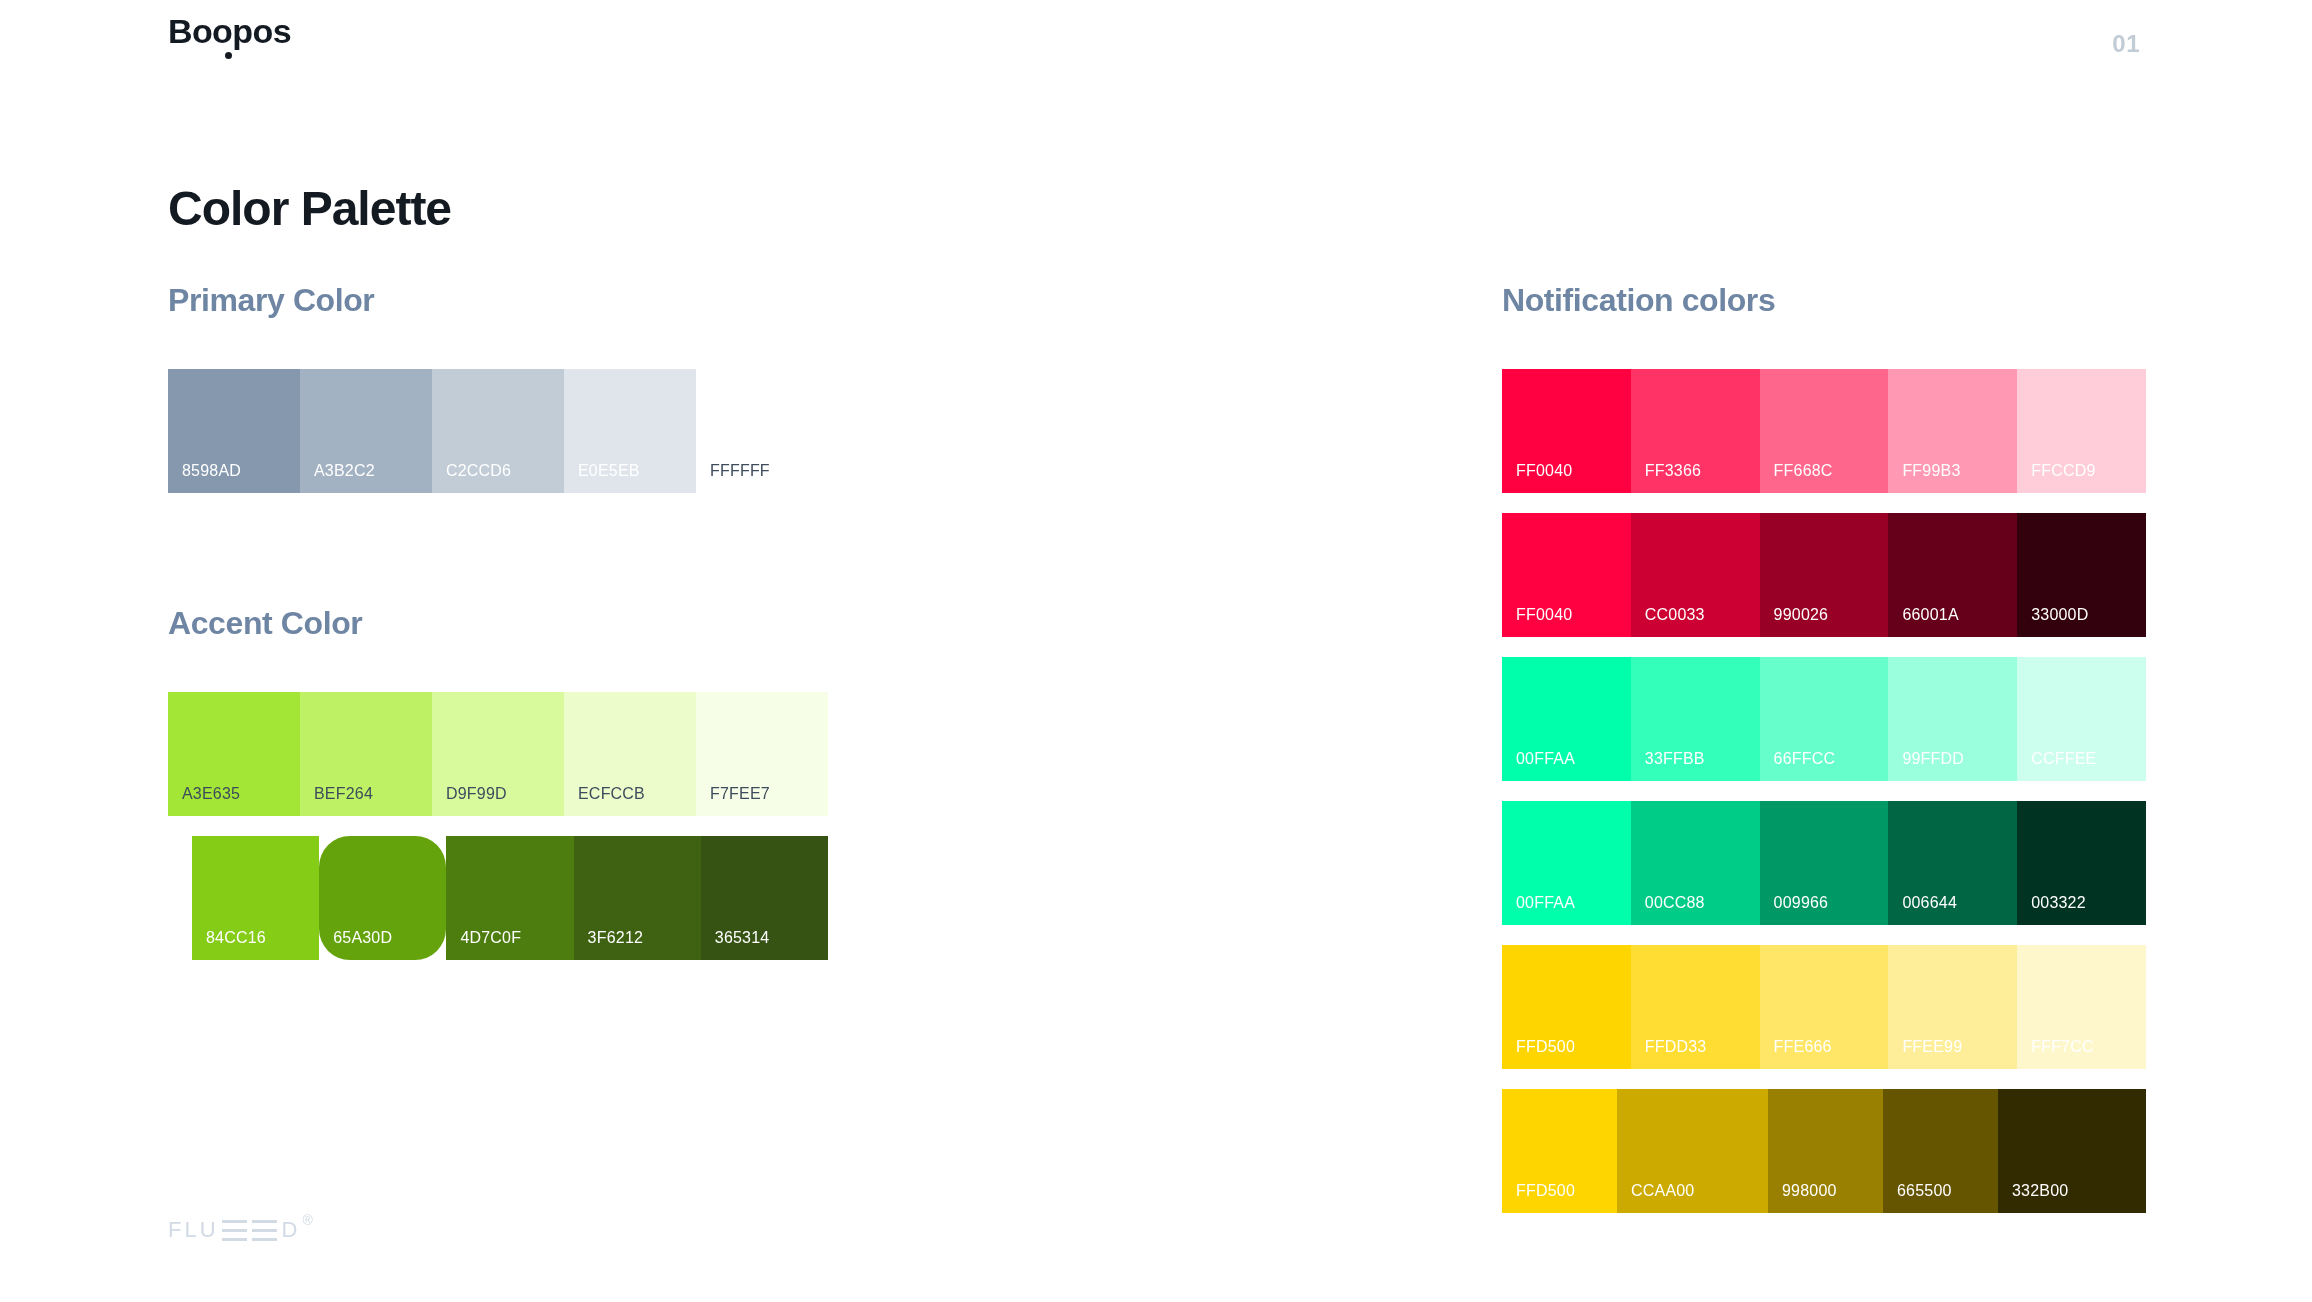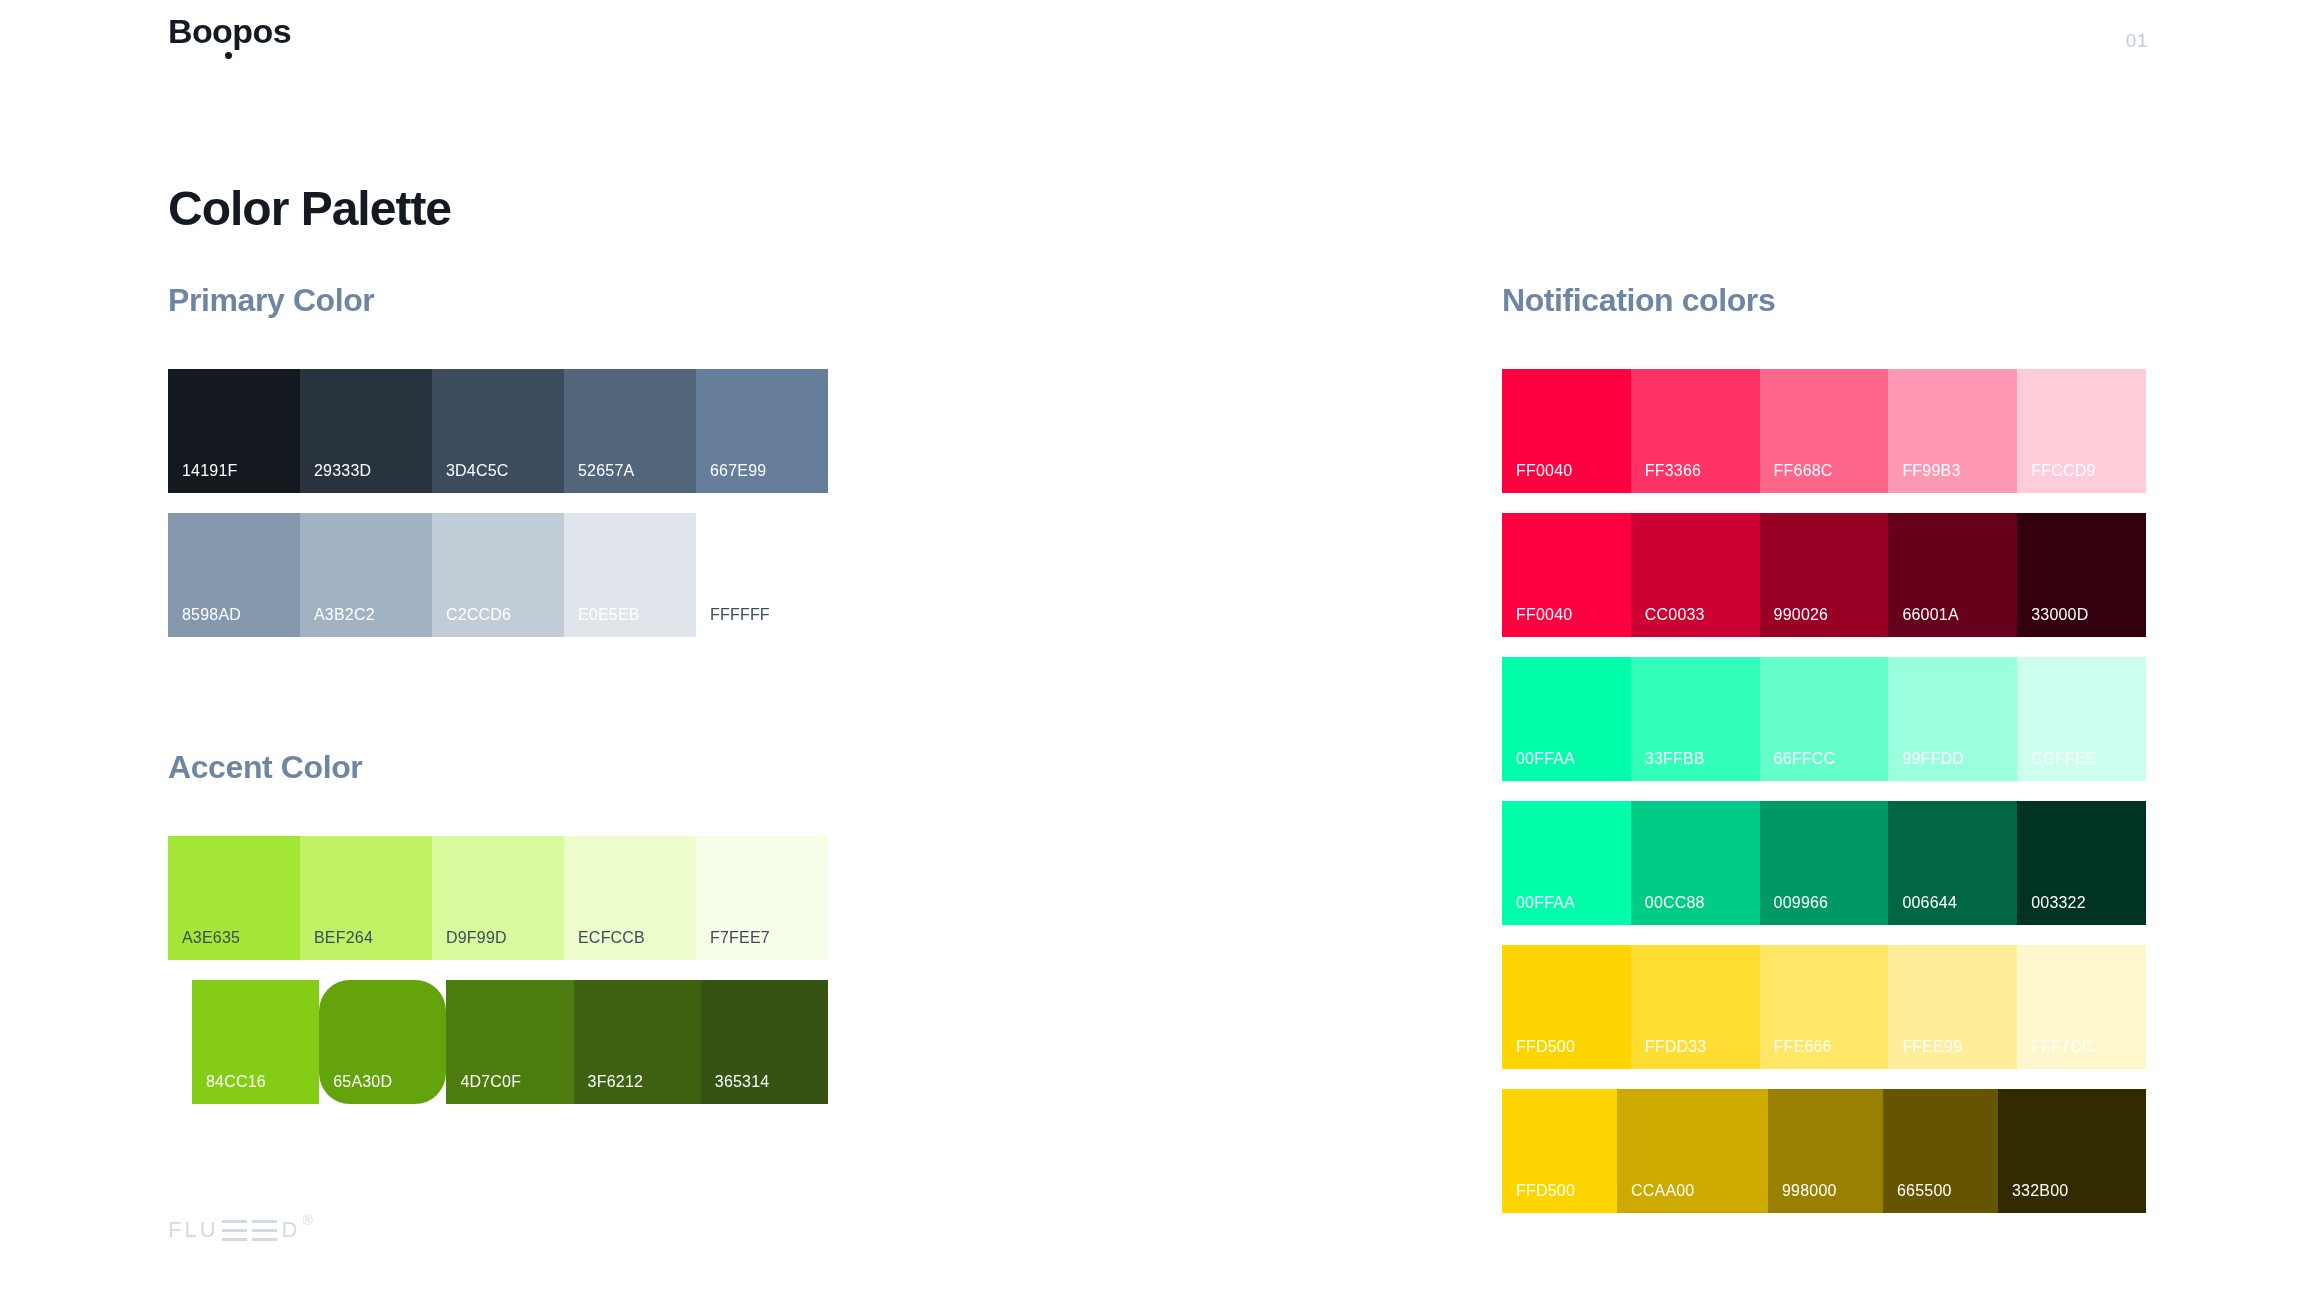--- a/index.html
+++ b/index.html
@@ -36,24 +36,24 @@
     position: absolute;
     left: 225px;
     top: 52px;
     width: 7px;
     height: 7px;
     border-radius: 50%;
     background: #141A22;
   }
   .page-number {
     position: absolute;
-    right: 164px;
+    right: 172px;
     top: 30px;
-    font-size: 19px;
-    font-weight: 400;
+    font-size: 24px;
+    font-weight: 700;
     color: #C2CCD6;
     letter-spacing: 0.5px;
   }
 
   
   .main-title {
     position: absolute;
     left: 168px;
     top: 183px;
     font-size: 48px;
@@ -154,37 +154,20 @@
   </div>
 
   <div class="page-number">01</div>
 
   <div class="main-title">Color Palette</div>
 
   <div class="col-left">
       <div class="group">
         <div class="section-title">Primary Color</div>
         <div style="margin-top: 51px;">
-          <div class="row">
-            <div class="swatch" style="background: rgb(20, 25, 31);">
-              <span class="hex light">14191F</span>
-            </div>
-            <div class="swatch" style="background: rgb(41, 51, 61);">
-              <span class="hex light">29333D</span>
-            </div>
-            <div class="swatch" style="background: rgb(61, 76, 92);">
-              <span class="hex light">3D4C5C</span>
-            </div>
-            <div class="swatch" style="background: rgb(82, 101, 122);">
-              <span class="hex light">52657A</span>
-            </div>
-            <div class="swatch" style="background: rgb(102, 126, 153);">
-              <span class="hex light">667E99</span>
-            </div>
-          </div>
           <div class="row" style="margin-top: 20px;">
             <div class="swatch" style="background: rgb(133, 152, 173);">
               <span class="hex light">8598AD</span>
             </div>
             <div class="swatch" style="background: rgb(163, 178, 194);">
               <span class="hex light">A3B2C2</span>
             </div>
             <div class="swatch" style="background: rgb(194, 204, 214);">
               <span class="hex light">C2CCD6</span>
             </div>

